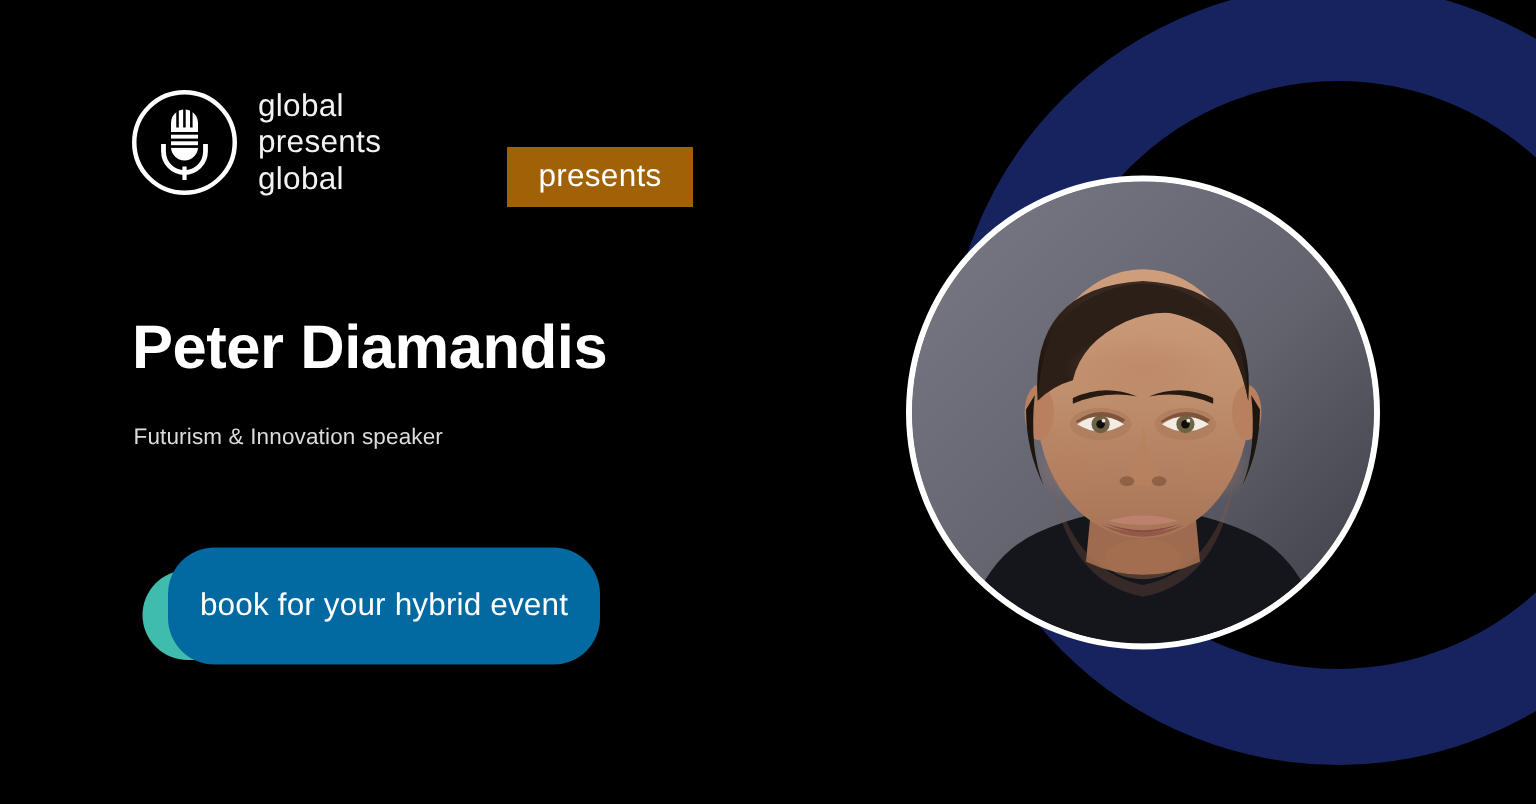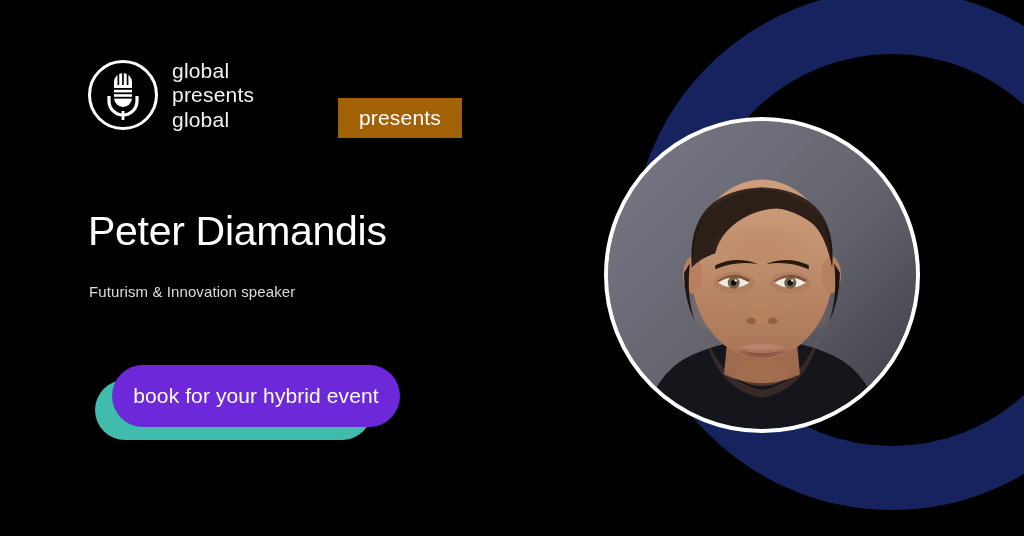--- a/index.html
+++ b/index.html
@@ -90,21 +90,21 @@
     letter-spacing: 0.2px;
   }
 
   
   .speaker-name {
     position: absolute;
     left: 88px;
     top: 208px;
     color: #ffffff;
     font-size: 41px;
-    font-weight: 400;
+    font-weight: 700;
     letter-spacing: -0.3px;
     white-space: nowrap;
     margin: 0;
   }
   .speaker-role {
     position: absolute;
     left: 89px;
     top: 283px;
     color: #dcdcdc;
     font-size: 15px;
@@ -129,22 +129,22 @@
     width: 277px;
     height: 60px;
     background: #3fbcac;
     border-radius: 30px;
   }
   .cta-button {
     position: absolute;
     left: 17px;
     top: 0;
     width: 288px;
-    height: 62px;
-    background: #6d28d9;
+    height: 78px;
+    background: #0369a1;
     border: none;
     border-radius: 31px;
     color: #ffffff;
     font-family: "Liberation Sans", sans-serif;
     font-size: 21px;
     font-weight: 400;
     letter-spacing: 0.1px;
     cursor: pointer;
     display: flex;
     align-items: center;

